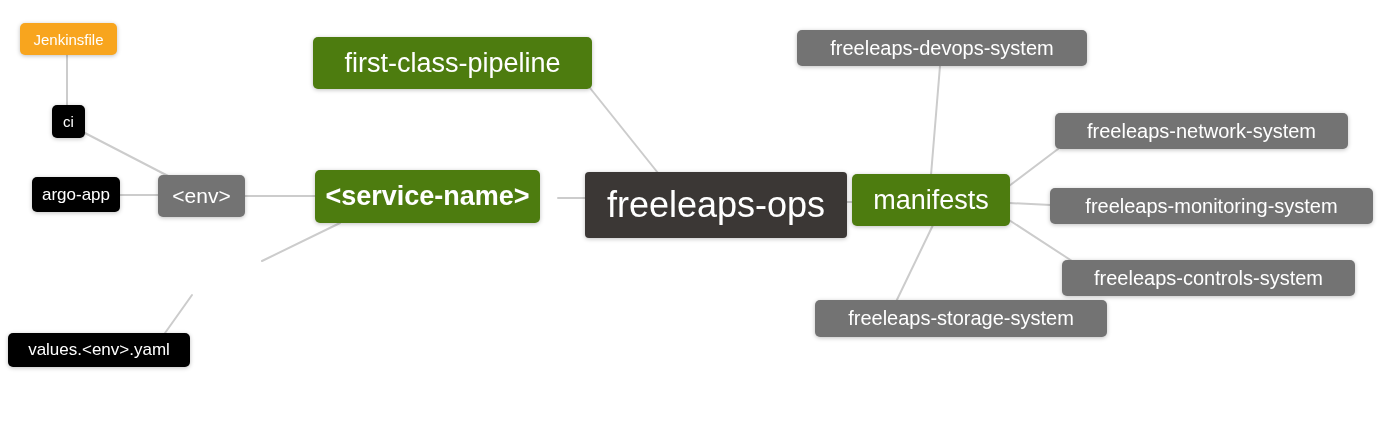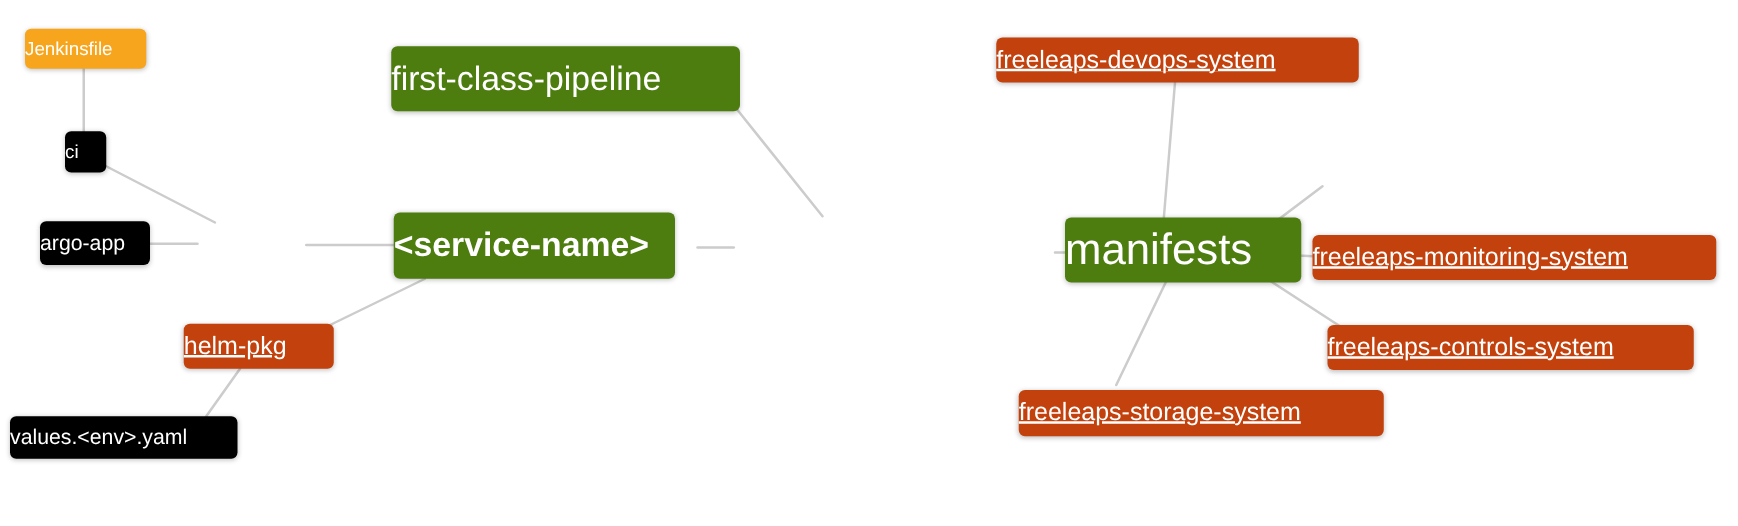--- a/index.html
+++ b/index.html
@@ -23,31 +23,32 @@
   }
   .edges line {
     stroke: #cccccc;
     stroke-width: 2;
     stroke-linecap: round;
   }
   .node {
     position: absolute;
     display: flex;
     align-items: center;
+    justify-content: center;
     box-sizing: border-box;
     color: #ffffff;
     border-radius: 5px;
     box-shadow: 0 1px 4px rgba(0,0,0,0.25);
     white-space: nowrap;
     cursor: pointer;
     user-select: none;
   }
   .node span { display: inline-block; }
   .c-blue  { background: #4d7c0f; }
-  .c-green { background: #c2410c; text-decoration: underline; }
+  .c-green { background: #737373; }
   .c-red   { background: #000000; }
   .c-amber { background: #f8a51e; }
   .c-dark  { background: #3b3735; }
 </style>
 </head>
 <body>
 
 <div class="canvas">
 
   <svg class="edges" width="1390" height="421" viewBox="0 0 1390 421">
@@ -72,52 +73,58 @@
   </div>
 
   <div class="node c-red" style="left:52px;  top:105px; width:33px;  height:33px; font-size:15px;">
     <span>ci</span>
   </div>
 
   <div class="node c-red" style="left:32px;  top:177px; width:88px;  height:35px; font-size:17px;">
     <span>argo-app</span>
   </div>
 
+  <div class="node c-green" style="left:158px; top:175px; width:87px;  height:42px; font-size:21px;">
+    <span>&lt;env&gt;</span>
+  </div>
 
-  <div class="node c-green" style="left:147px; top:259px; width:120px; height:36px; font-size:20px;">
-    <span>helm-pkg</span>
-  </div>
 
   <div class="node c-red" style="left:8px;   top:333px; width:182px; height:34px; font-size:17px;">
     <span>values.&lt;env&gt;.yaml</span>
   </div>
 
   <div class="node c-blue" style="left:313px; top:37px;  width:279px; height:52px; font-size:27px;">
     <span>first-class-pipeline</span>
   </div>
 
   <div class="node c-blue" style="left:315px; top:170px; width:225px; height:53px; font-size:27px;font-weight:bold;">
     <span>&lt;service-name&gt;</span>
   </div>
 
+  <div class="node c-dark" style="left:585px; top:172px; width:262px; height:66px; font-size:36px; border-radius:4px;">
+    <span>freeleaps-ops</span>
+  </div>
 
-  <div class="node c-blue" style="left:852px; top:174px; width:189px; height:52px; font-size:35px;">
+  <div class="node c-blue" style="left:852px; top:174px; width:158px; height:52px; font-size:27px;">
     <span>manifests</span>
   </div>
 
   <div class="node c-green" style="left:797px;  top:30px;  width:290px; height:36px; font-size:20px;">
     <span>freeleaps-devops-system</span>
   </div>
 
+  <div class="node c-green" style="left:1055px; top:113px; width:293px; height:36px; font-size:20px;">
+    <span>freeleaps-network-system</span>
+  </div>
 
   <div class="node c-green" style="left:1062px; top:260px; width:293px; height:36px; font-size:20px;">
     <span>freeleaps-controls-system</span>
   </div>
 
   <div class="node c-green" style="left:1050px; top:188px; width:323px; height:36px; font-size:20px;">
     <span>freeleaps-monitoring-system</span>
   </div>
 
-  <div class="node c-green" style="left:815px;  top:312px; width:292px; height:37px; font-size:20px;">
+  <div class="node c-green" style="left:815px;  top:300px; width:292px; height:37px; font-size:20px;">
     <span>freeleaps-storage-system</span>
   </div>
 
 </div>
 
 </body></html>

